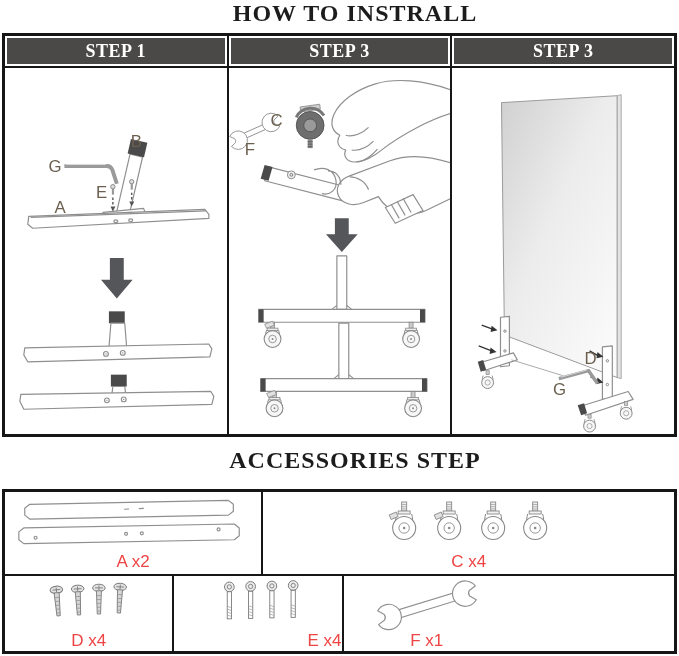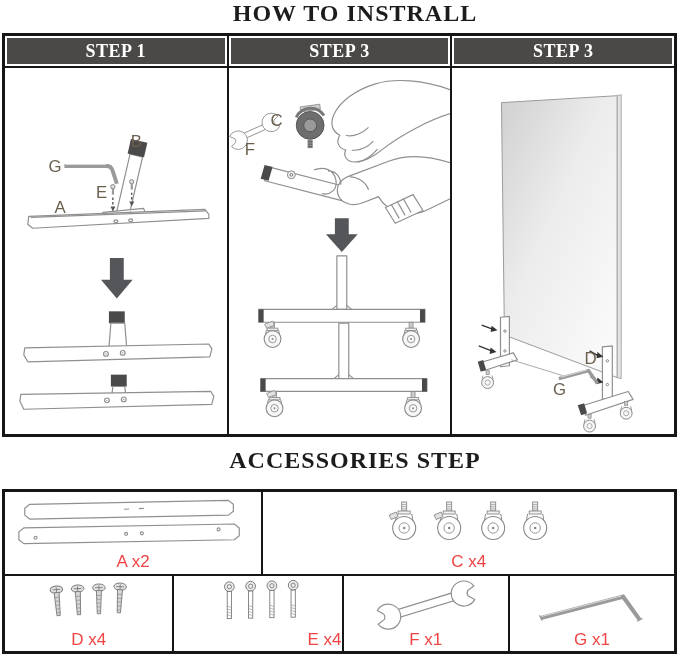--- a/index.html
+++ b/index.html
@@ -377,25 +377,16 @@
               <path d="M51.9,-7.1 A13,13 0 1 0 51.9,7.1 L45.4,2.8 A5.2,5.2 0 0 1 45.4,-2.8 Z" class="ln"></path>
             </g>
             <g transform="rotate(13 -41 0)">
               <path d="M-51.9,7.1 A13,13 0 1 0 -51.9,-7.1 L-45.4,-2.8 A5.2,5.2 0 0 1 -45.4,2.8 Z" class="ln"></path>
             </g>
           </g>
         </svg>
         <div class="acc-label">F x1</div>
       </div>
 
-      <div class="acc-cell d4">
-        <svg viewBox="0 0 170 54" preserveAspectRatio="xMidYMid meet">
-          <path d="M30,42 L119,19 L137,44" stroke="#9a9a9a" stroke-width="4.5" fill="none"></path>
-          <path d="M31,40.4 L117,18.2" stroke="#dddddd" stroke-width="1" fill="none"></path>
-          <line x1="28.5" y1="39" x2="31.5" y2="45" stroke="#9a9a9a" stroke-width="1.2"></line>
-          <line x1="134" y1="45.5" x2="140" y2="42.5" stroke="#9a9a9a" stroke-width="1.2"></line>
-        </svg>
-        <div class="acc-label">G x1</div>
-      </div>
     </div>
   </div>
 
 </div>
 
 </body></html>

